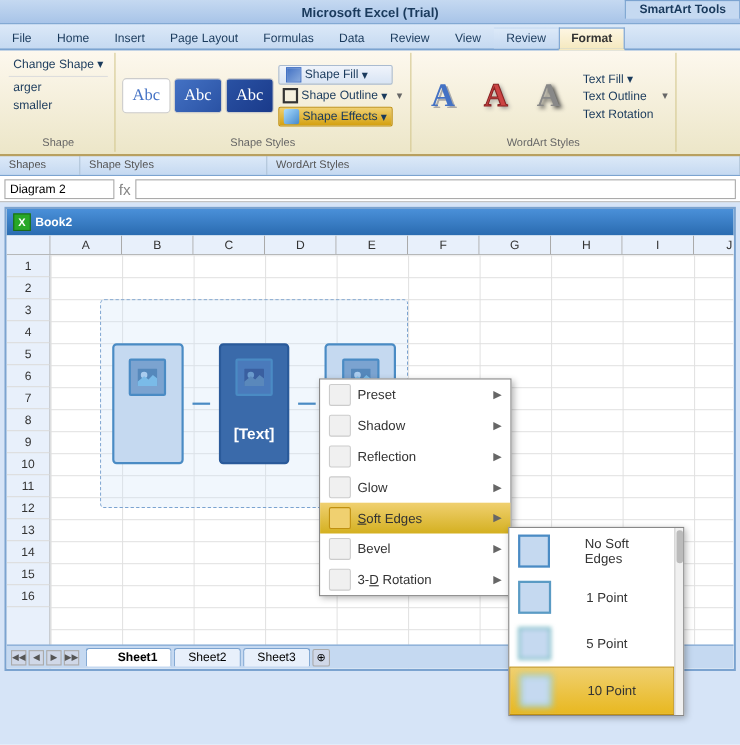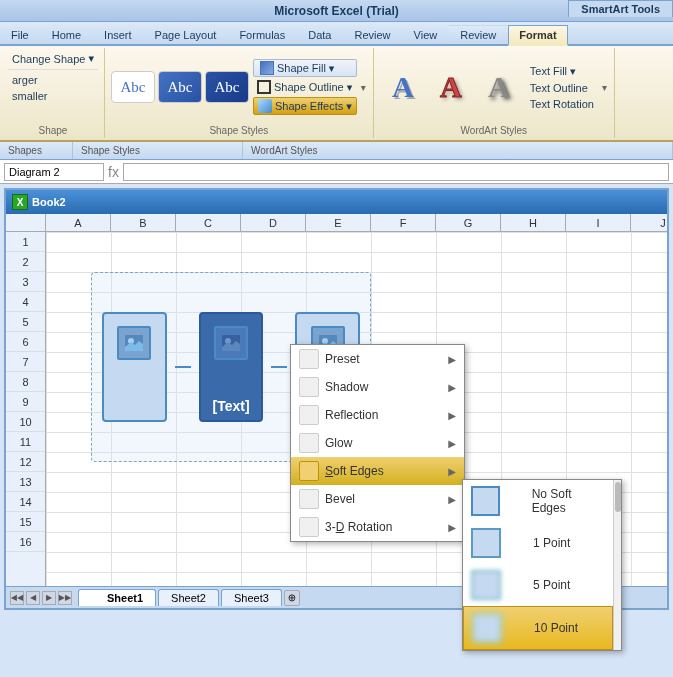--- a/index.html
+++ b/index.html
@@ -185,21 +185,21 @@
     .smartart-box {
       width: 90px;
       height: 110px;
       background: #c5d9f0;
       border: 2px solid #4a8bc4;
       border-radius: 4px;
       display: flex;
       flex-direction: column;
       align-items: center;
       justify-content: flex-end;
-      padding-bottom: 6px;
+      padding-bottom: 18px;
       position: relative;
     }
     .smartart-img-placeholder {
       width: 34px;
       height: 34px;
       background: #7ba3d0;
       border: 2px solid #4a8bc4;
       border-radius: 2px;
       position: absolute;
       top: 12px;

